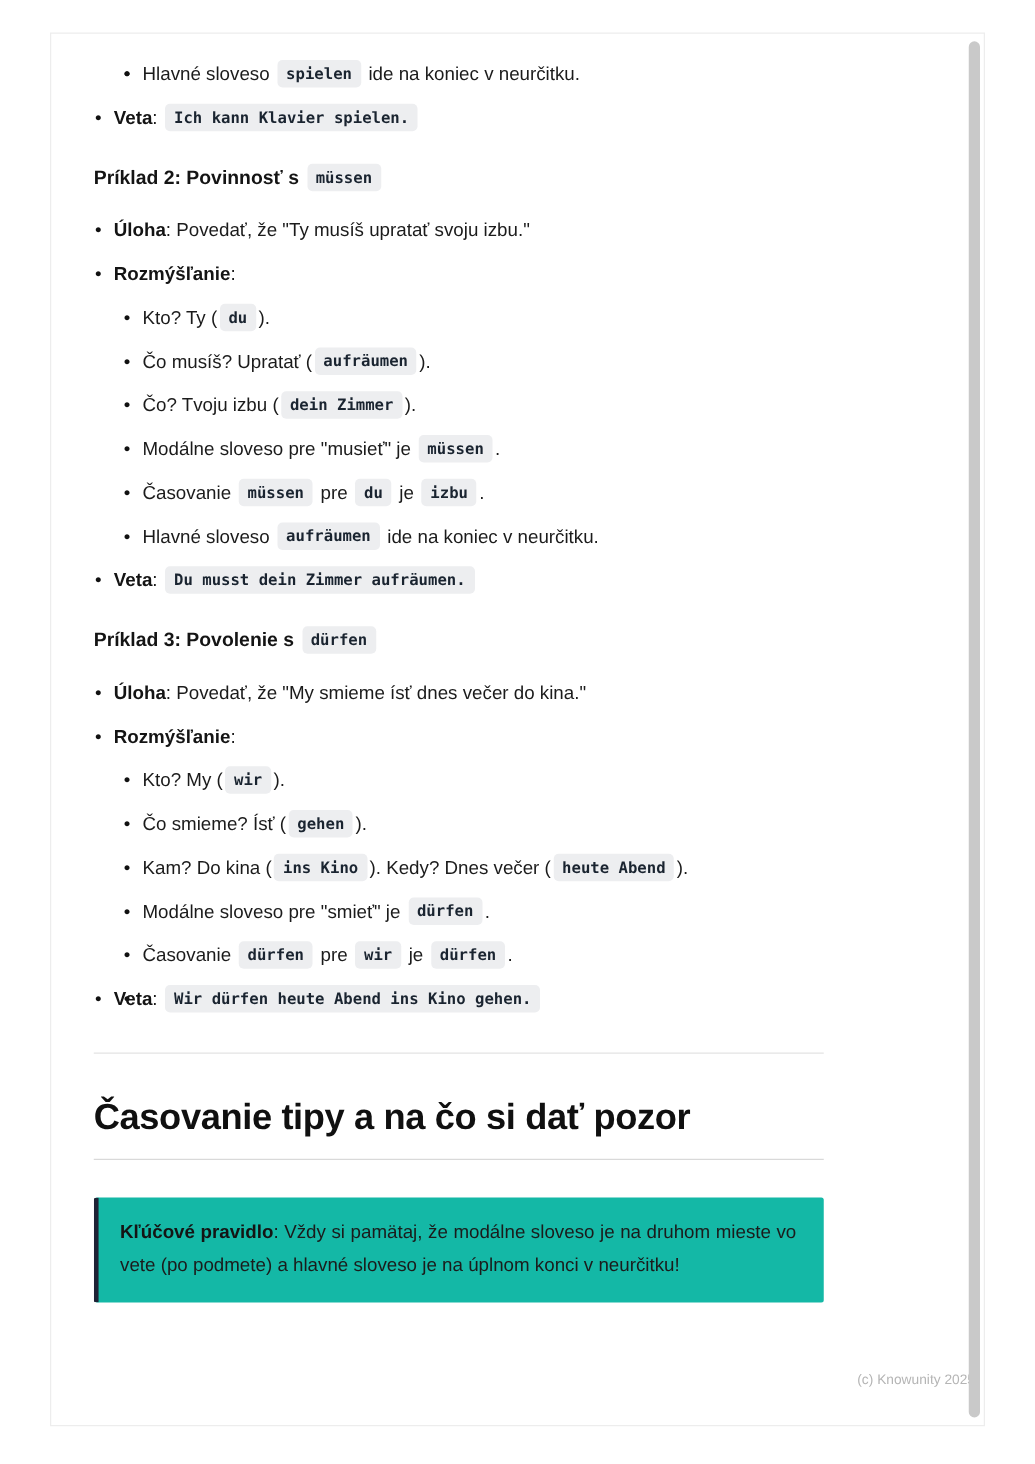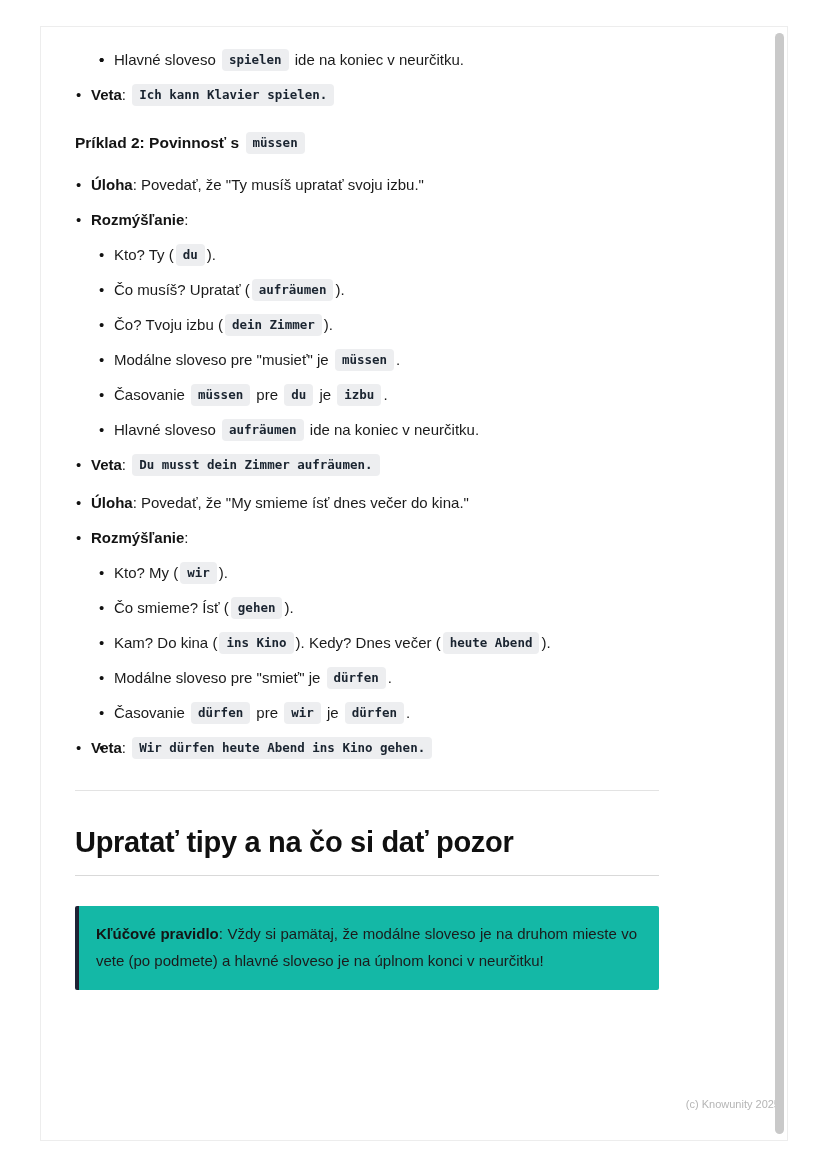--- a/index.html
+++ b/index.html
@@ -113,33 +113,34 @@
         <div class="li l1"><span class="bullet">•</span><span class="litext"><strong>Úloha</strong><span>: Povedať, že "Ty musíš upratať svoju izbu."</span></span></div>
         <div class="li l1"><span class="bullet">•</span><span class="litext"><strong>Rozmýšľanie</strong><span>:</span></span></div>
         <div class="li l2"><span class="bullet">•</span><span class="litext"><span>Kto? Ty (</span><code class="chip">du</code><span>).</span></span></div>
         <div class="li l2"><span class="bullet">•</span><span class="litext"><span>Čo musíš? Upratať (</span><code class="chip">aufräumen</code><span>).</span></span></div>
         <div class="li l2"><span class="bullet">•</span><span class="litext"><span>Čo? Tvoju izbu (</span><code class="chip">dein Zimmer</code><span>).</span></span></div>
         <div class="li l2"><span class="bullet">•</span><span class="litext"><span>Modálne sloveso pre "musieť" je </span><code class="chip">müssen</code><span>.</span></span></div>
         <div class="li l2"><span class="bullet">•</span><span class="litext"><span>Časovanie </span><code class="chip">müssen</code><span> pre </span><code class="chip">du</code><span> je </span><code class="chip">izbu</code><span>.</span></span></div>
         <div class="li l2"><span class="bullet">•</span><span class="litext"><span>Hlavné sloveso </span><code class="chip">aufräumen</code><span> ide na koniec v neurčitku.</span></span></div>
         <div class="li l1"><span class="bullet">•</span><span class="litext"><strong>Veta</strong><span>: </span><code class="chip">Du musst dein Zimmer aufräumen.</code></span></div>
       </div>
+      <p class="example-heading"><strong>Príklad 3: Povolenie s </strong><code class="chip">dürfen</code></p>
       <div class="list">
         <div class="li l1"><span class="bullet">•</span><span class="litext"><strong>Úloha</strong><span>: Povedať, že "My smieme ísť dnes večer do kina."</span></span></div>
         <div class="li l1"><span class="bullet">•</span><span class="litext"><strong>Rozmýšľanie</strong><span>:</span></span></div>
         <div class="li l2"><span class="bullet">•</span><span class="litext"><span>Kto? My (</span><code class="chip">wir</code><span>).</span></span></div>
         <div class="li l2"><span class="bullet">•</span><span class="litext"><span>Čo smieme? Ísť (</span><code class="chip">gehen</code><span>).</span></span></div>
         <div class="li l2"><span class="bullet">•</span><span class="litext"><span>Kam? Do kina (</span><code class="chip">ins Kino</code><span>). Kedy? Dnes večer (</span><code class="chip">heute Abend</code><span>).</span></span></div>
         <div class="li l2"><span class="bullet">•</span><span class="litext"><span>Modálne sloveso pre "smieť" je </span><code class="chip">dürfen</code><span>.</span></span></div>
         <div class="li l2"><span class="bullet">•</span><span class="litext"><span>Časovanie </span><code class="chip">dürfen</code><span> pre </span><code class="chip">wir</code><span> je </span><code class="chip">dürfen</code><span>.</span></span></div>
         <div class="li l2"><span class="bullet">•</span></div>
         <div class="li l1"><span class="bullet">•</span><span class="litext"><strong>Veta</strong><span>: </span><code class="chip">Wir dürfen heute Abend ins Kino gehen.</code></span></div>
       </div>
       <div class="hr"></div>
-      <h2 class="h2">Upratať tipy a na čo si dať pozor</h2>
+      <h2 class="h2">Časovanie tipy a na čo si dať pozor</h2>
       <div class="callout">
         <div class="callout-text"><strong>Kľúčové pravidlo</strong><span>: Vždy si pamätaj, že modálne sloveso je na druhom mieste vo vete (po podmete) a hlavné sloveso je na úplnom konci v neurčitku!</span></div>
       </div>
     </div>
   <div class="scrollbar-thumb"></div>
 </div>
 
 <div class="copyright">(c) Knowunity 2025</div>
 
 </body></html>

